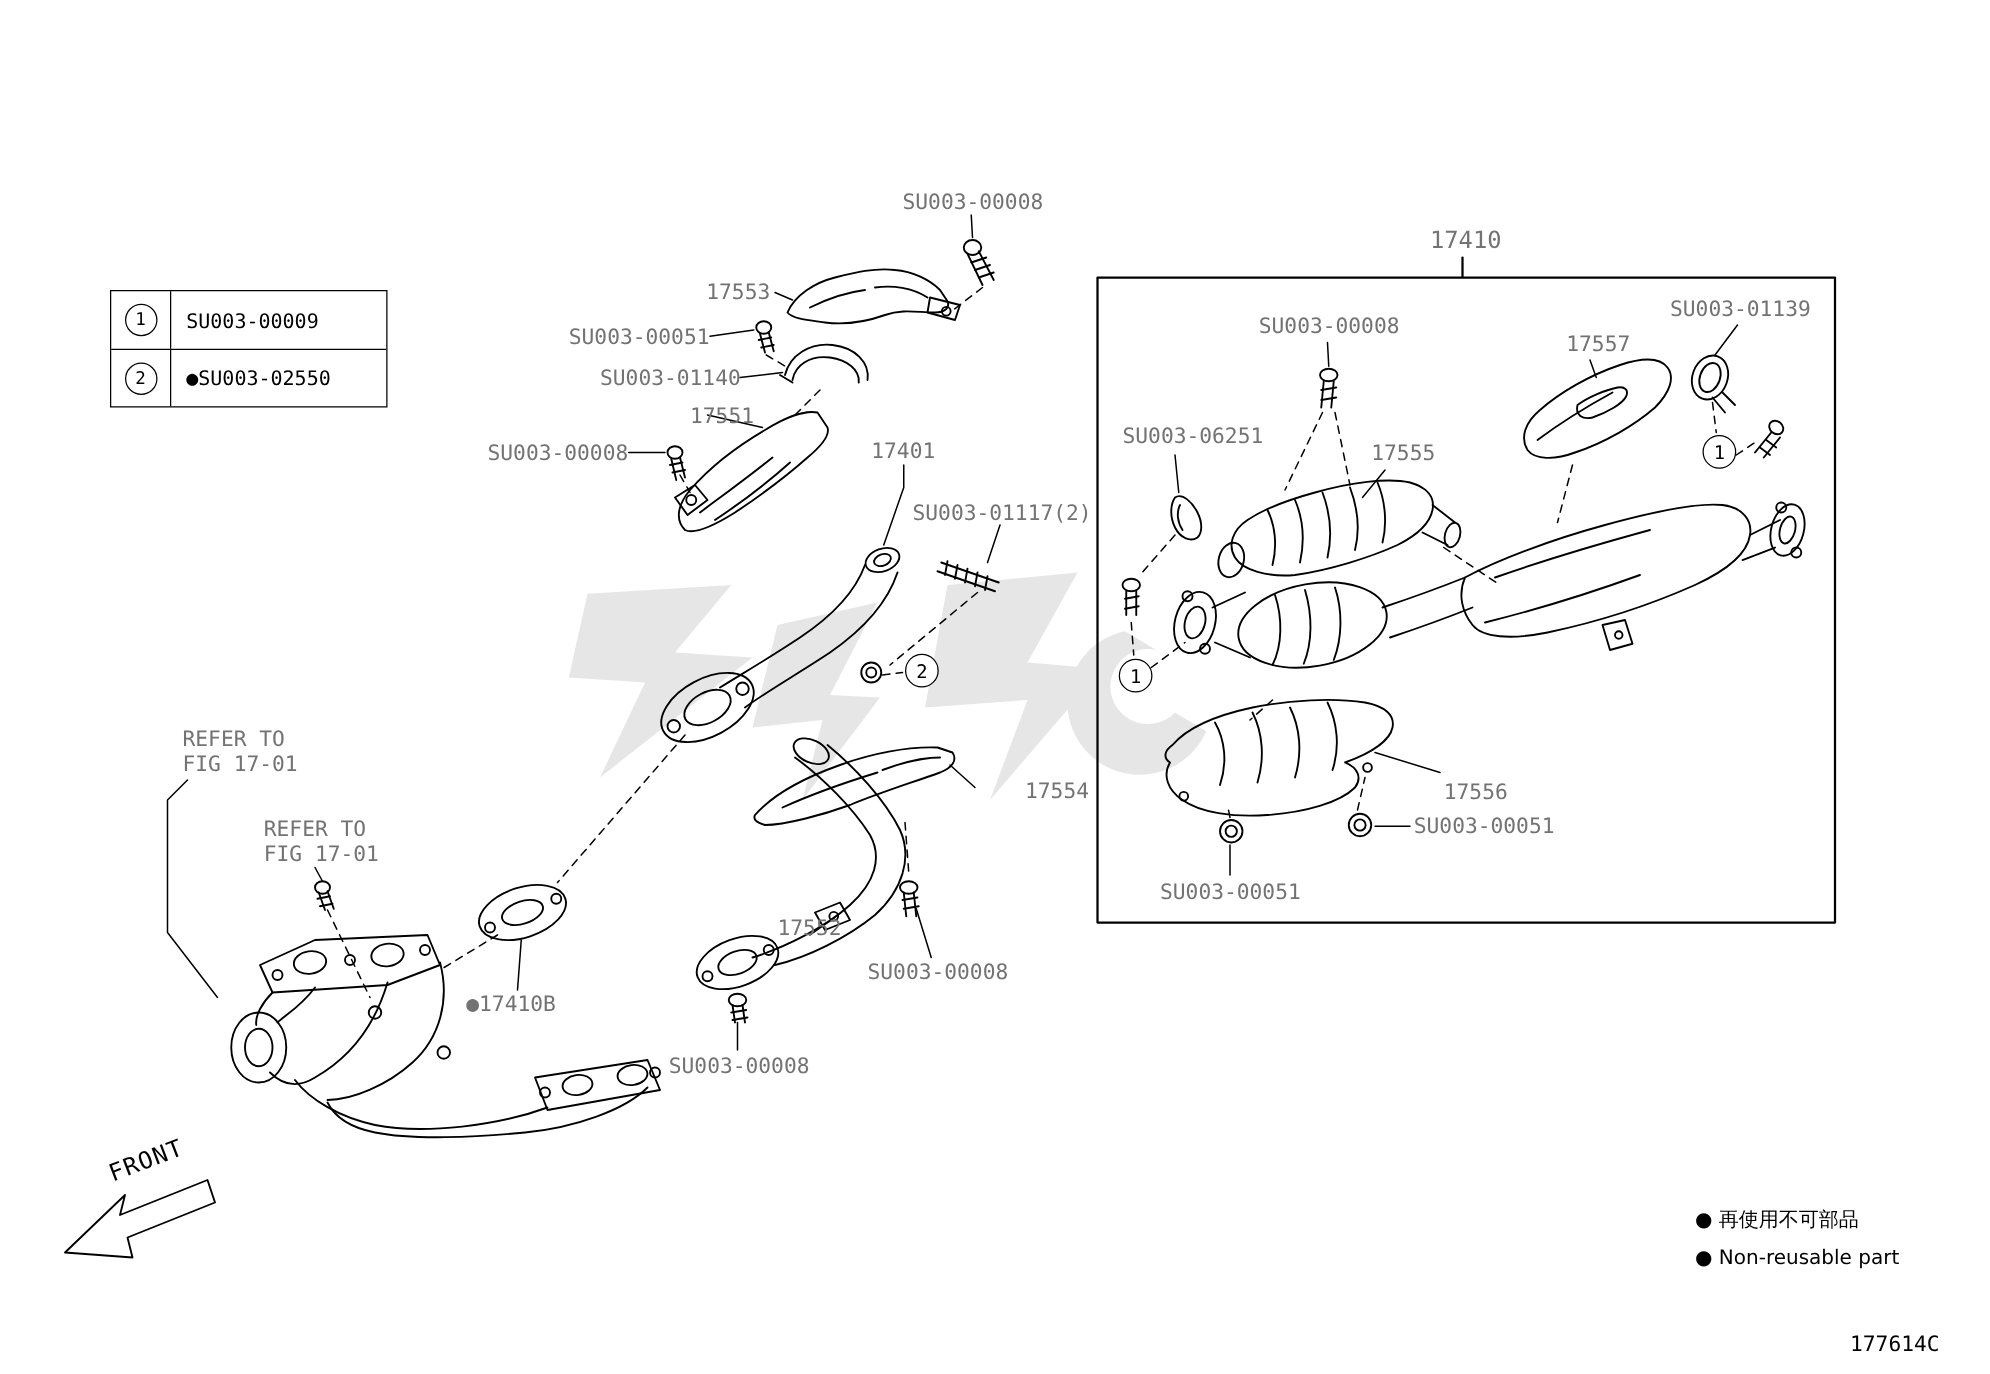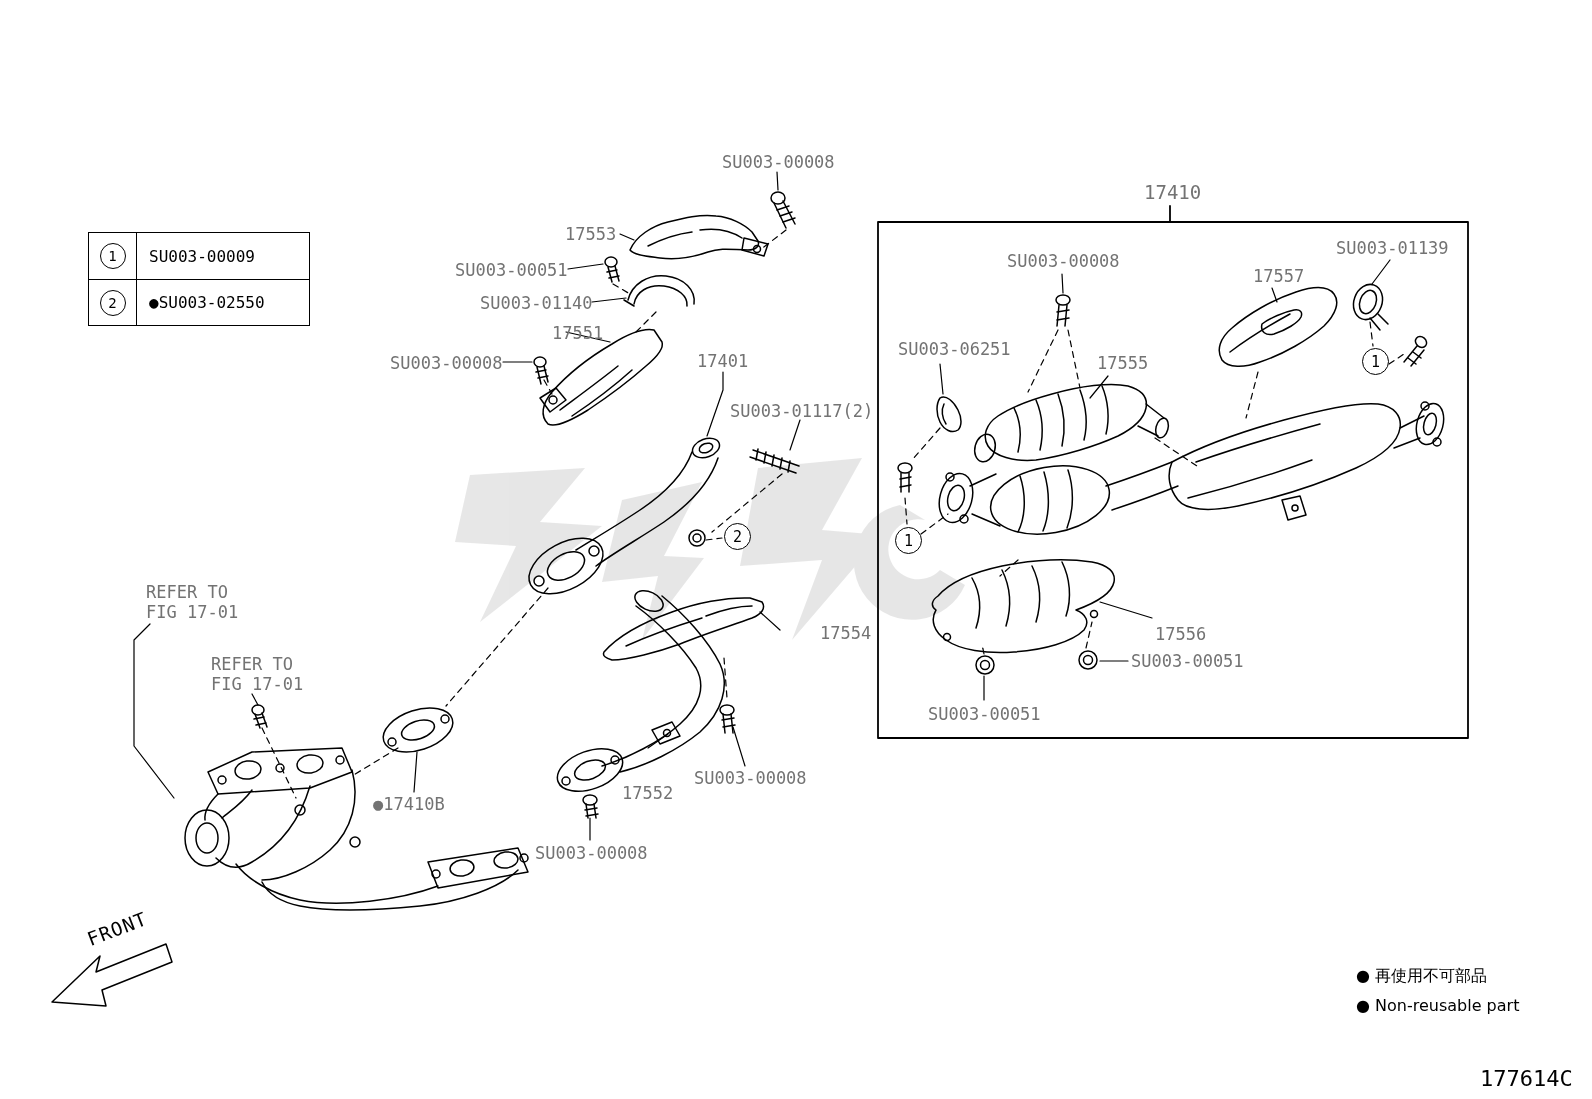--- a/index.html
+++ b/index.html
@@ -13,21 +13,21 @@
   .callout { position:absolute; width:27px; height:27px; border:1.7px solid #000; border-radius:50%;
              display:flex; align-items:center; justify-content:center; font-size:15px; background:#fff; }
   .legend { position:absolute; left:88px; top:232px; width:222px; border:1.7px solid #000; background:#fff; }
   .legend-row { display:flex; align-items:center; height:46px; }
   .legend-row + .legend-row { border-top:1.7px solid #000; }
   .legend-num { width:48px; height:100%; display:flex; align-items:center; justify-content:center; border-right:1.7px solid #000; }
   .legend-circle { width:26px; height:26px; border:1.6px solid #000; border-radius:50%; display:flex; align-items:center; justify-content:center; font-size:14px; }
   .legend-text { padding-left:12px; font-size:16px; }
   .front-label { position:absolute; left:92px; top:928px; font-size:19px; transform:rotate(-21deg); transform-origin:left bottom; letter-spacing:1px; }
   .note-line { position:absolute; font-size:16px; font-family:"DejaVu Sans", sans-serif; }
-  .doc-code { position:absolute; left:1480px; top:1066px; font-size:22px; }
+  .doc-code { position:absolute; left:1480px; top:1066px; font-size:17px; }
 </style>
 </head>
 <body>
 
 <div class="page">
 
   <svg class="art" width="1592" height="1099" viewBox="0 0 1592 1099">
 
     <g fill="#b4b4b4" opacity="0.32" stroke="none">
       <path d="M470,475 L585,468 L540,522 L602,526 L480,622 L516,546 L455,542 Z"></path>
@@ -342,21 +342,21 @@
   <div class="lbl" style="left:928px;top:705px;">SU003-00051</div>
   <div class="lbl two-line" style="left:146px;top:583px;">
     <div>REFER TO</div>
     <div>FIG 17-01</div>
   </div>
   <div class="lbl two-line" style="left:211px;top:655px;">
     <div>REFER TO</div>
     <div>FIG 17-01</div>
   </div>
   <div class="lbl" style="left:783px;top:624px;margin-left:37px;">17554</div>
-  <div class="lbl" style="left:622px;top:784px;">17552</div>
+  <div class="lbl" style="left:622px;top:734px;">17552</div>
   <div class="lbl" style="left:694px;top:769px;">SU003-00008</div>
   <div class="lbl" style="left:373px;top:795px;">●17410B</div>
   <div class="lbl" style="left:535px;top:844px;">SU003-00008</div>
 
   <div class="callout" style="left:724px;top:523px;">2</div>
   <div class="callout" style="left:895px;top:527px;">1</div>
   <div class="callout" style="left:1362px;top:348px;">1</div>
 
   <div class="front-label">FRONT</div>
   <div class="note-line" style="left:1356px;top:966px;">● 再使用不可部品</div>

